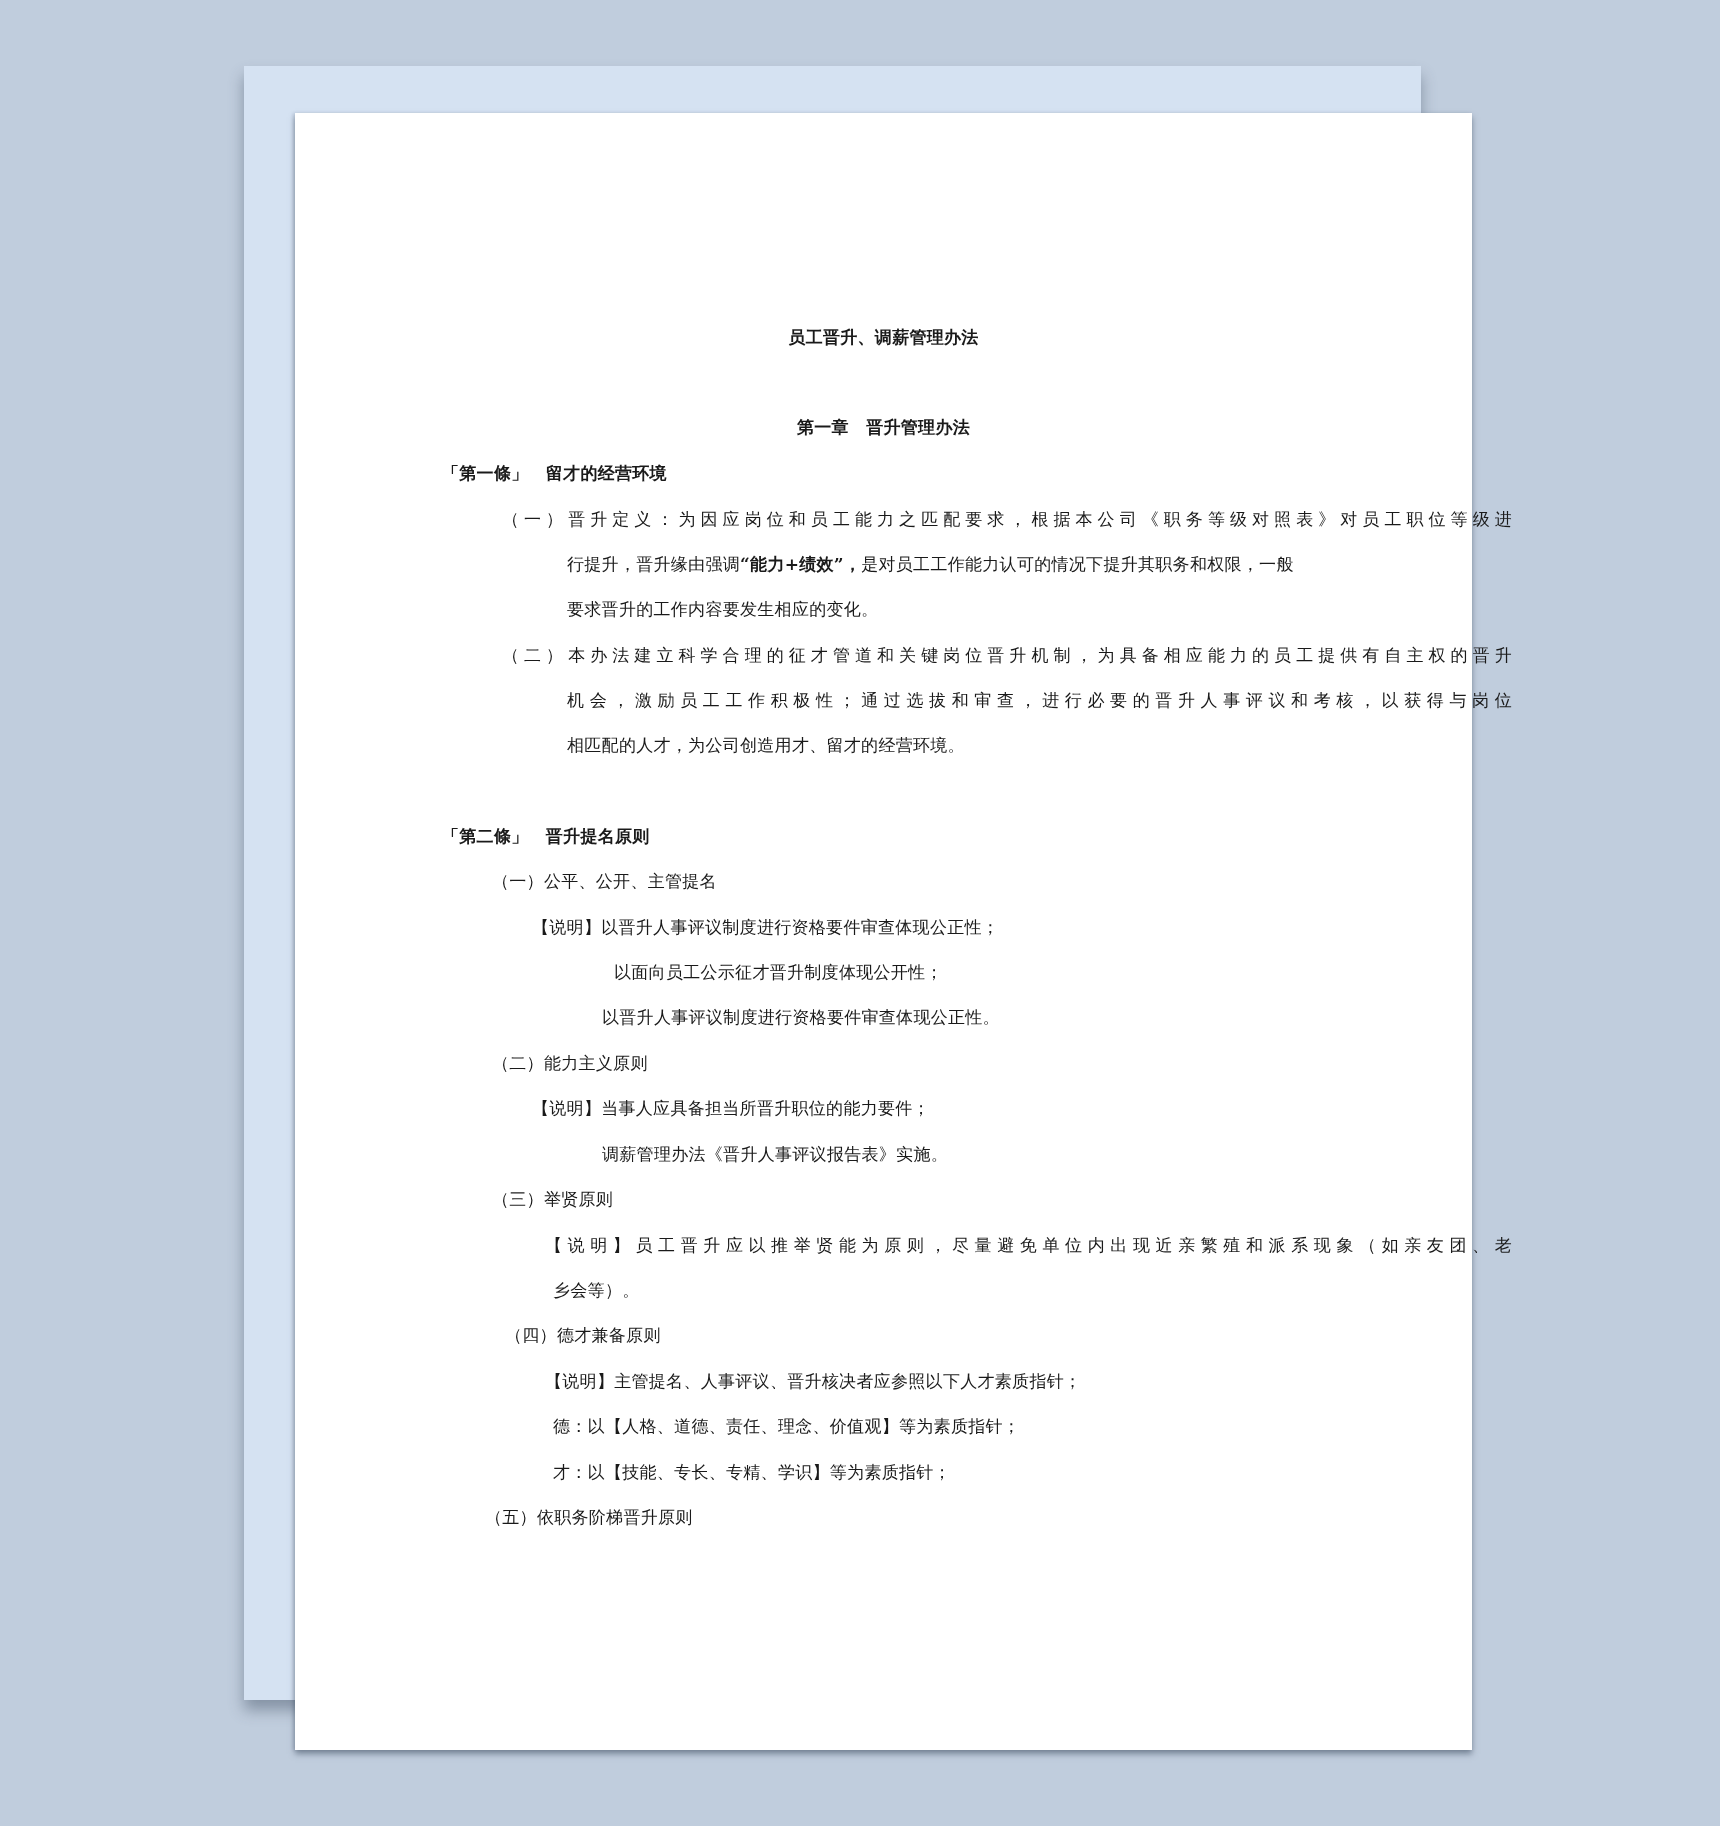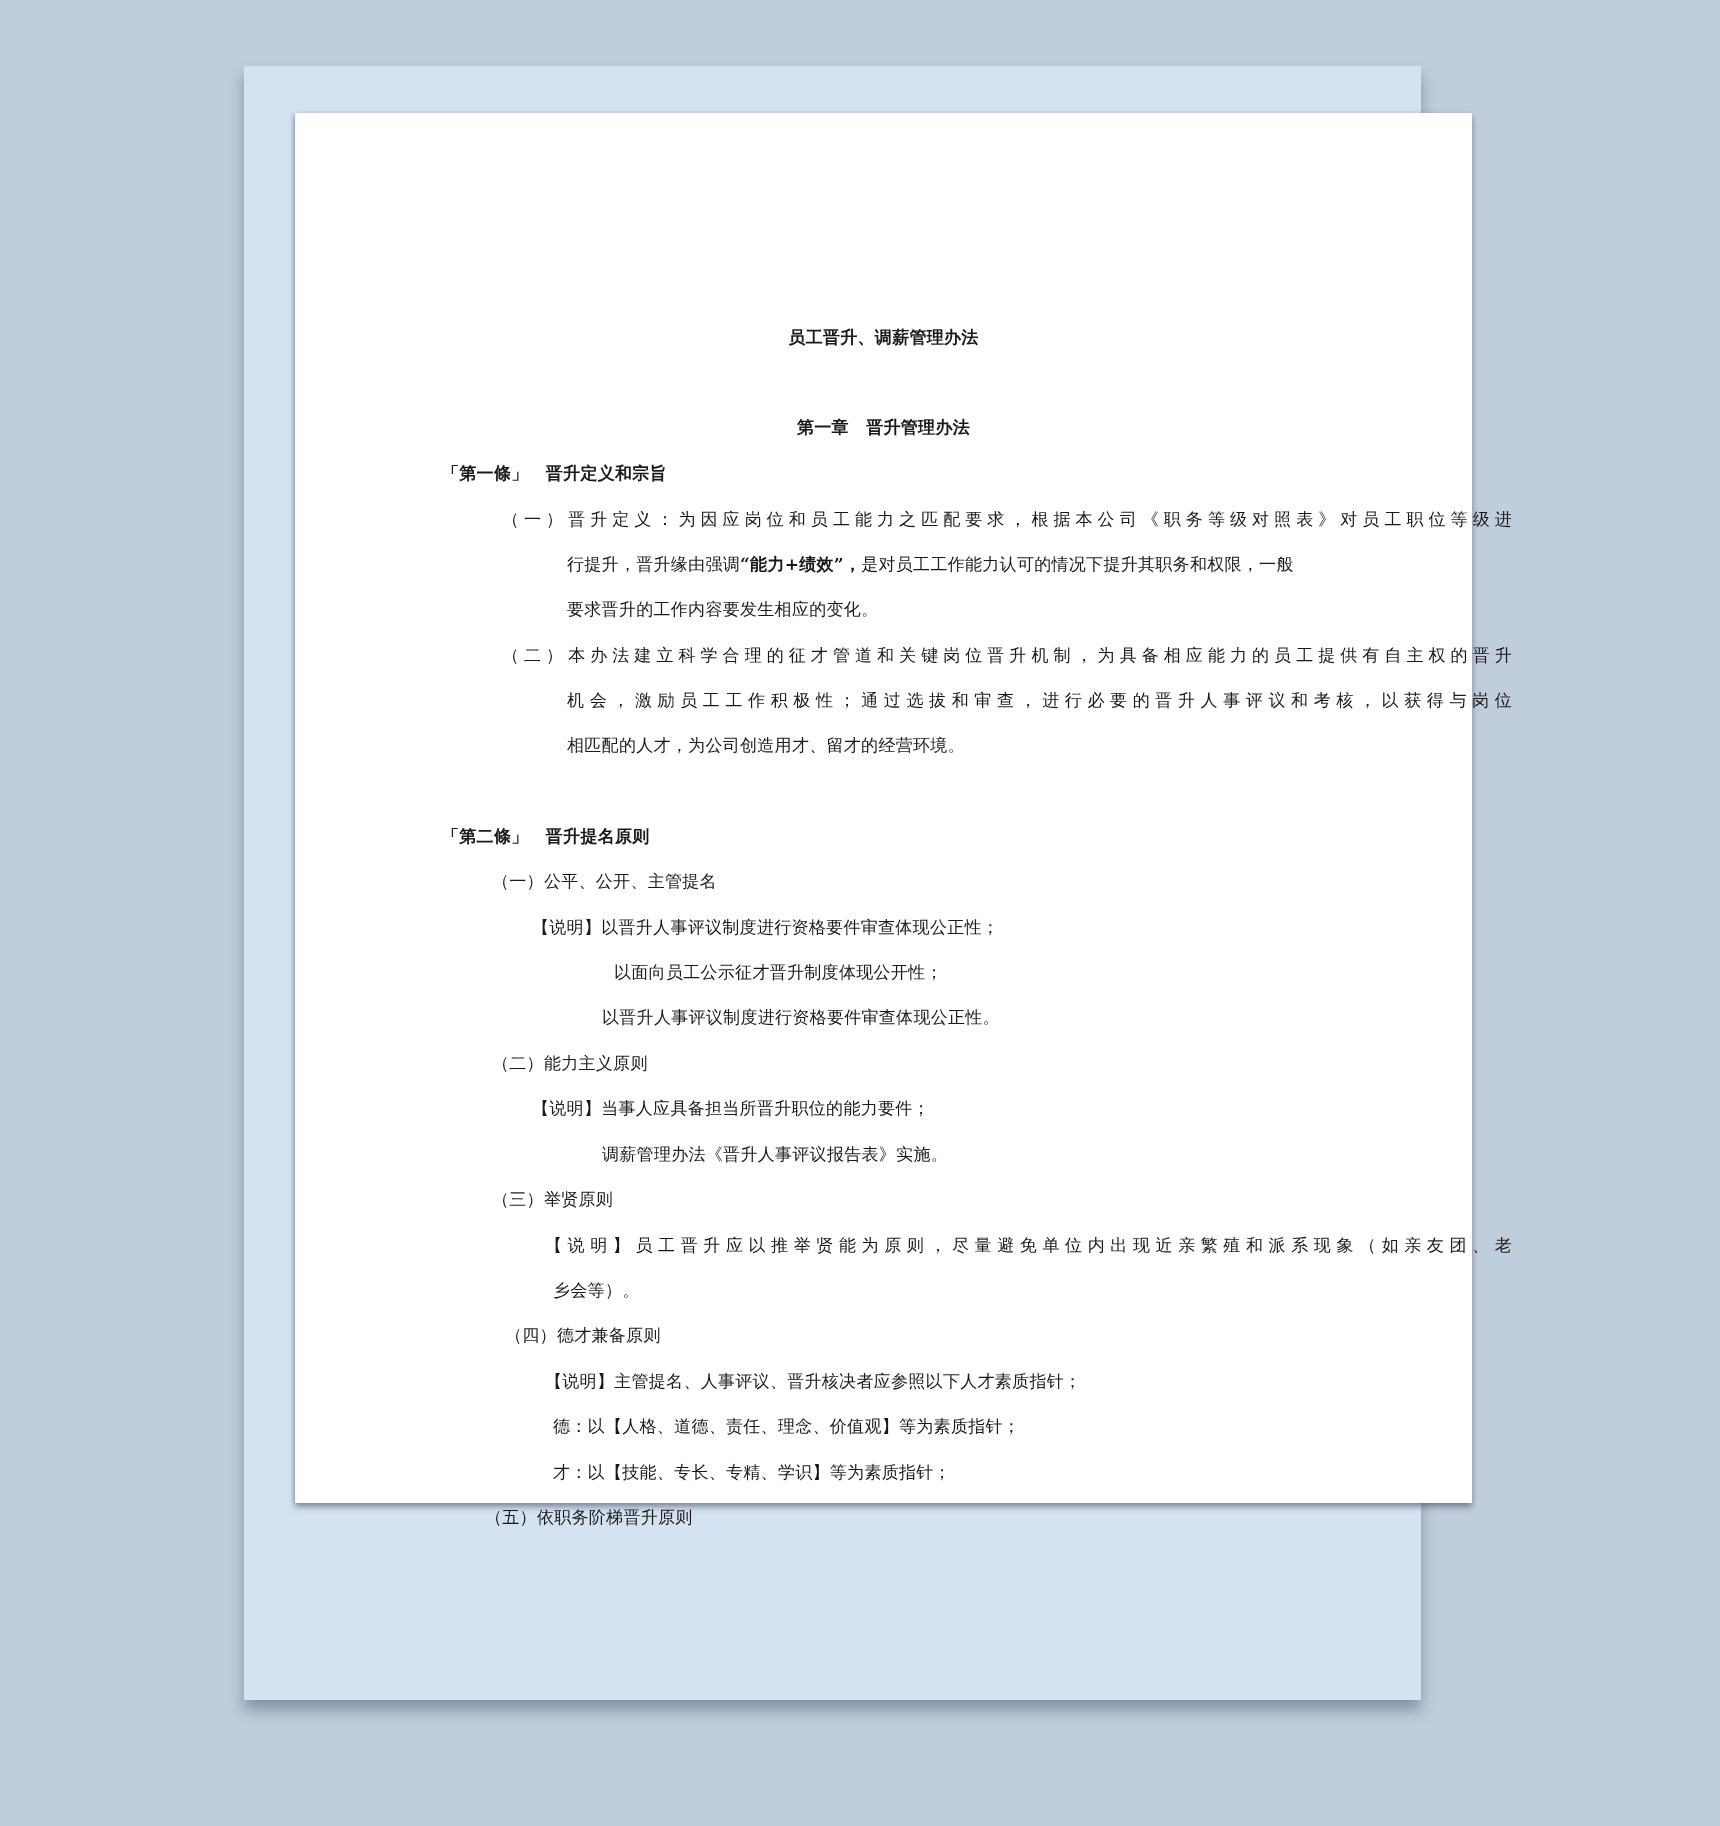--- a/index.html
+++ b/index.html
@@ -22,21 +22,21 @@
       width: 1177px;
       height: 1634px;
       background: #d5e2f2;
       box-shadow: 0 10px 14px rgba(60, 75, 95, 0.45);
     }
     .front-page {
       position: absolute;
       left: 295px;
       top: 113px;
       width: 1177px;
-      height: 1390px;
+      height: 1637px;
       background: #ffffff;
       box-shadow: 0 4px 6px rgba(60, 75, 95, 0.55), -2px 0 3px rgba(60, 75, 95, 0.15);
     }
     .line {
       position: absolute;
       font-size: 17px;
       line-height: 22px;
       white-space: nowrap;
       letter-spacing: 0.3px;
     }
@@ -56,21 +56,21 @@
 <body>
 
 <div class="back-page"></div>
 
 <div class="front-page">
 
   <div class="line bold center" style="top:213px;">员工晋升、调薪管理办法</div>
 
   <div class="line bold center" style="top:303px;">第一章　晋升管理办法</div>
 
-  <div class="line bold" style="left:147px; top:349px;">「第一條」　晋升定义和宗旨</div>
+  <div class="line bold" style="left:147px; top:349px;">「第一條」　留才的经营环境</div>
 
   <div class="line justify" style="left:207px; top:395px; width:1098px; max-width:1098px; width:1010px;">（一）晋升定义：为因应岗位和员工能力之匹配要求，根据本公司《职务等级对照表》对员工职位等级进</div>
   <div class="line" style="left:272px; top:440px; width:1010px;">
     <span>行提升，晋升缘由强调</span><span class="bold">“能力+绩效”，</span><span>是对员工工作能力认可的情况下提升其职务和权限，一般</span>
   </div>
   <div class="line" style="left:272px; top:485px;">要求晋升的工作内容要发生相应的变化。</div>
 
   <div class="line justify" style="left:207px; top:531px; width:1010px;">（二）本办法建立科学合理的征才管道和关键岗位晋升机制，为具备相应能力的员工提供有自主权的晋升</div>
   <div class="line justify" style="left:272px; top:576px; width:945px;">机会，激励员工工作积极性；通过选拔和审查，进行必要的晋升人事评议和考核，以获得与岗位</div>
   <div class="line" style="left:272px; top:621px;">相匹配的人才，为公司创造用才、留才的经营环境。</div>

